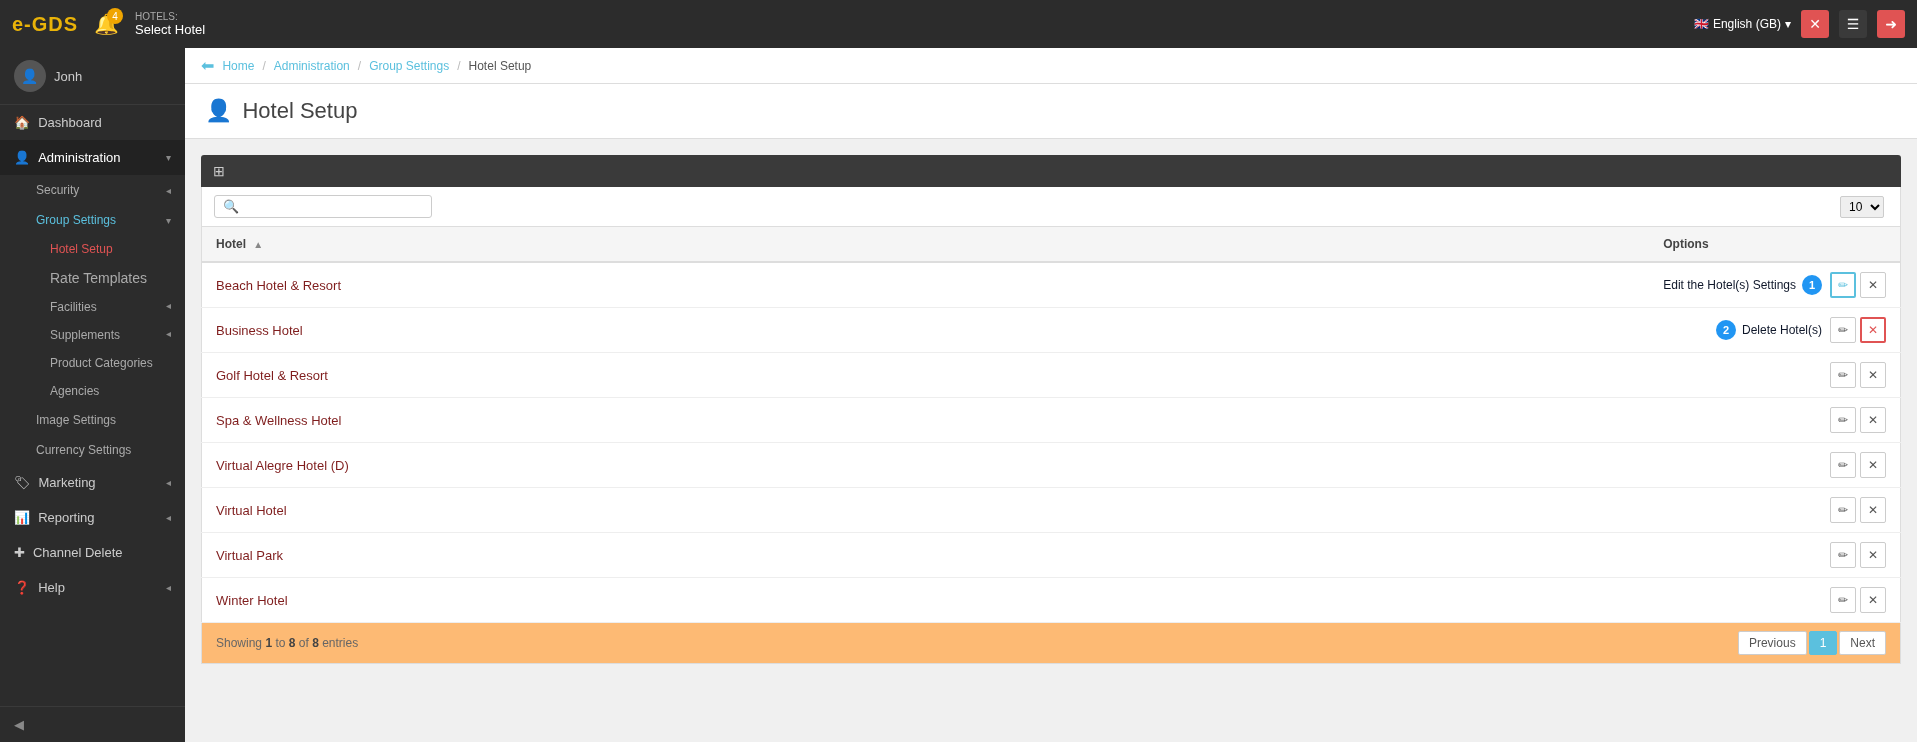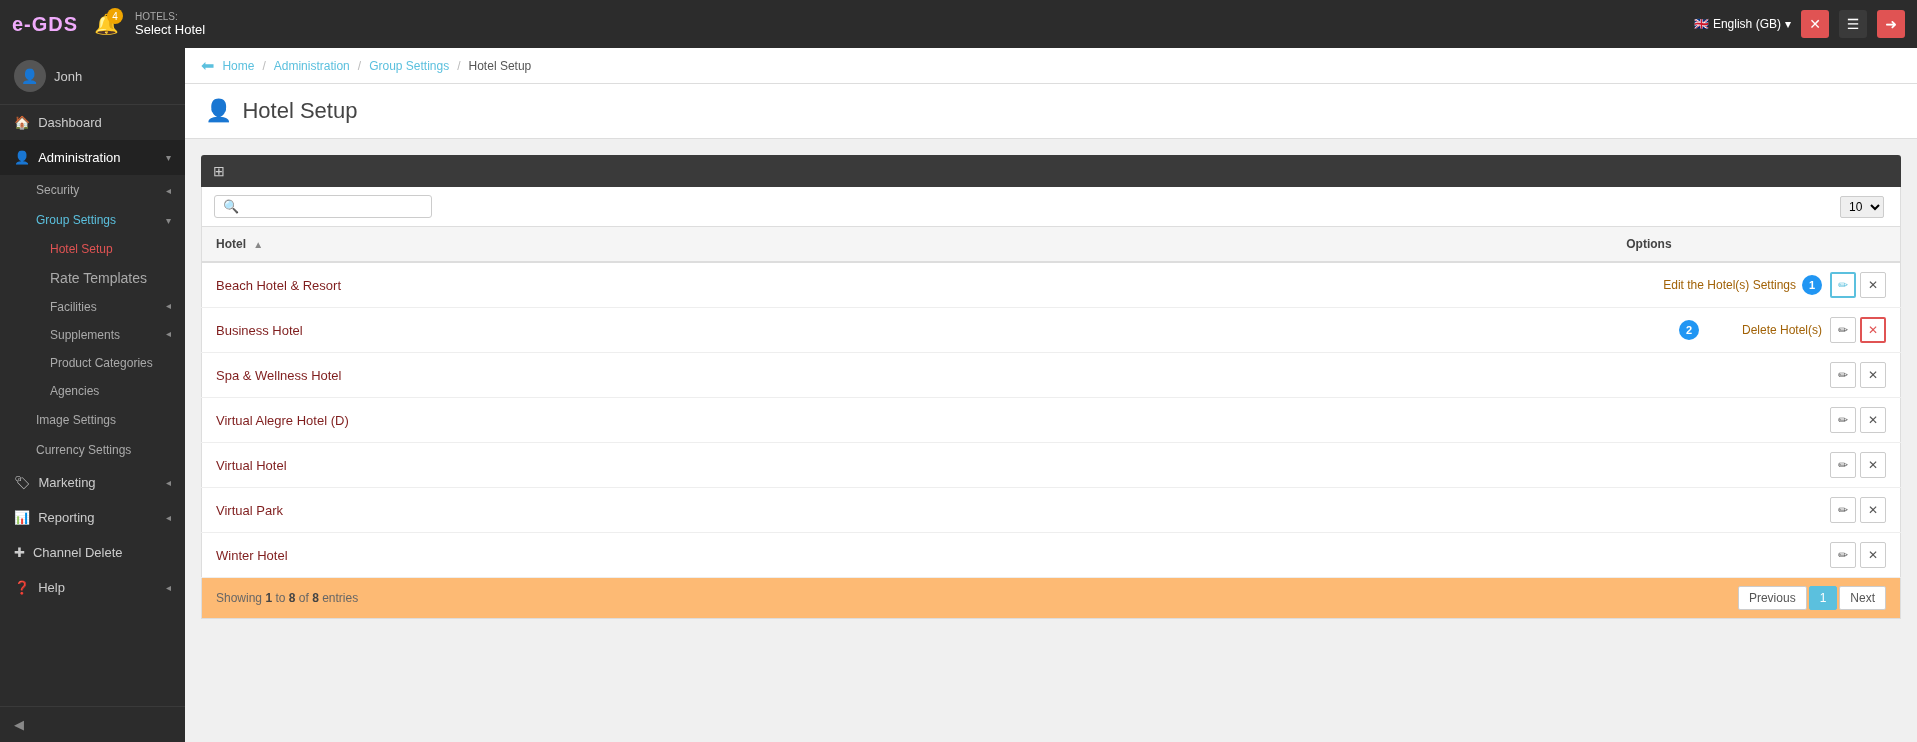--- a/index.html
+++ b/index.html
@@ -10,21 +10,21 @@
       background: #2c2c2c;
       color: #fff;
       height: 48px;
       display: flex;
       align-items: center;
       justify-content: space-between;
       padding: 0 12px;
       flex-shrink: 0;
     }
     .top-nav-left { display: flex; align-items: center; gap: 16px; }
-    .brand { font-size: 20px; font-weight: bold; color: #f0abfc; letter-spacing: 1px; }
+    .brand { font-size: 20px; font-weight: bold; color: #eab308; letter-spacing: 1px; }
     .hotel-selector { display: flex; flex-direction: column; font-size: 10px; color: #aaa; cursor: pointer; }
     .hotel-selector span:last-child { font-size: 13px; color: #fff; }
     .top-nav-right { display: flex; align-items: center; gap: 10px; }
     .lang-btn { background: none; border: none; color: #fff; font-size: 12px; cursor: pointer; display: flex; align-items: center; gap: 4px; }
     .nav-icon-btn { background: none; border: none; color: #fff; font-size: 16px; cursor: pointer; width: 28px; height: 28px; display: flex; align-items: center; justify-content: center; border-radius: 3px; }
     .bell-wrapper { position: relative; }
     .bell-badge { position: absolute; top: -4px; right: -4px; background: #f0a500; color: #fff; border-radius: 50%; width: 16px; height: 16px; font-size: 10px; display: flex; align-items: center; justify-content: center; }
 
     
     .main-layout { display: flex; flex: 1; overflow: hidden; }
@@ -86,21 +86,21 @@
     .options-cell { display: flex; align-items: center; gap: 4px; }
     .action-btn { width: 26px; height: 26px; display: flex; align-items: center; justify-content: center; border: 1px solid #ccc; border-radius: 2px; cursor: pointer; background: #fff; font-size: 12px; color: #555; }
     .action-btn.delete { border-color: #e05353; color: #e05353; }
     .action-btn.edit { border-color: #5bc0de; color: #5bc0de; }
     .action-btn.highlighted-red { border: 2px solid #e05353; }
     .action-btn.highlighted-blue { border: 2px solid #5bc0de; }
 
     
     .callout-wrapper { position: relative; display: inline-flex; align-items: center; gap: 6px; }
     .callout-bubble { width: 20px; height: 20px; background: #2196F3; color: #fff; border-radius: 50%; font-size: 11px; font-weight: bold; display: flex; align-items: center; justify-content: center; flex-shrink: 0; }
-    .callout-text { font-size: 12px; color: #a16207; white-space: nowrap; margin-left: 37px; }
+    .callout-text { font-size: 12px; color: #0f172a; white-space: nowrap; }
 
     
     .pagination-row { background: #fdba74; border: 1px solid #ddd; border-top: none; padding: 8px 14px; display: flex; align-items: center; justify-content: space-between; }
     .showing-text { font-size: 12px; color: #666; }
     .showing-text em { font-style: normal; font-weight: bold; color: #444; }
     .pagination-btns { display: flex; align-items: center; gap: 2px; }
     .page-btn { padding: 4px 10px; border: 1px solid #ccc; background: #fff; font-size: 12px; cursor: pointer; border-radius: 2px; color: #555; }
     .page-btn.active { background: #5bc0de; color: #fff; border-color: #5bc0de; }
 
     
@@ -320,20 +320,29 @@
                   </div>
                 </div>
                 <div class="options-cell">
                   <button class="action-btn" style="color:#555;">✏</button>
                   <button class="action-btn delete highlighted-red">✕</button>
                 </div>
               </div>
             </td>
           </tr>
 
+        <tr>
+      <td class="hotel-name">Golf Hotel &amp; Resort</td>
+      <td>
+        <div class="options-cell" style="justify-content:flex-end;">
+          <button class="action-btn" style="color:#555;">✏</button>
+          <button class="action-btn" style="color:#555;">✕</button>
+        </div>
+      </td>
+    </tr>
             <tr>
       <td class="hotel-name">Spa &amp; Wellness Hotel</td>
       <td>
         <div class="options-cell" style="justify-content:flex-end;">
           <button class="action-btn" style="color:#555;">✏</button>
           <button class="action-btn" style="color:#555;">✕</button>
         </div>
       </td>
     </tr>
             <tr>

